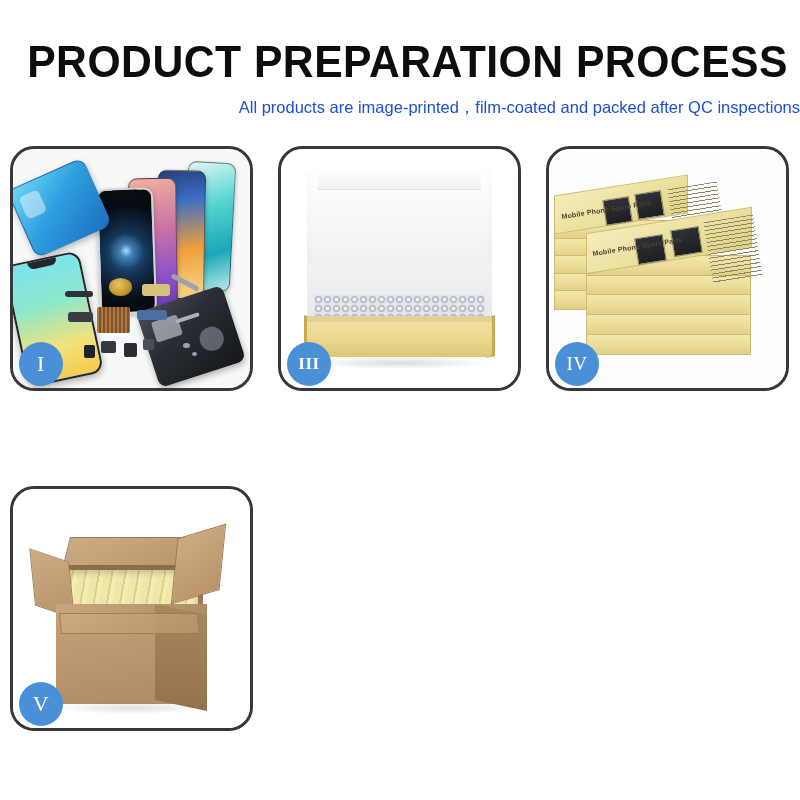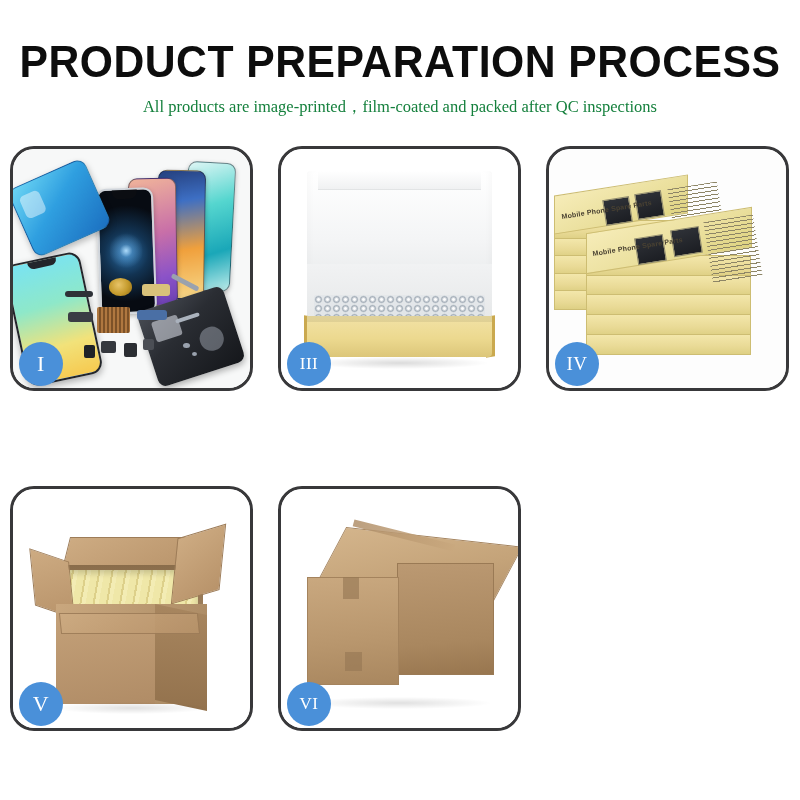--- a/index.html
+++ b/index.html
@@ -22,42 +22,42 @@
     position: relative;
     background: #ffffff;
   }
 
   
   .header {
     position: absolute;
     left: 0;
     top: 0;
     width: 800px;
-    text-align: center;
+    text-align: right;
   }
   .title {
     margin: 0;
     padding-top: 38px;
     font-family: "Liberation Sans", sans-serif;
     font-weight: bold;
     font-size: 44px;
     line-height: 48px;
     letter-spacing: 0.5px;
     color: #0d0d0d;
     transform: scaleX(0.97);
     white-space: nowrap;
   }
   .subtitle {
     margin: 0;
     padding-top: 11px;
-    font-family: Liberation Serif, serif;
+    font-family: Liberation Sans, sans-serif;
     font-weight: normal;
     font-size: 16.5px;
     line-height: 20px;
-    color: #15803d;
+    color: #1d4ed8;
     white-space: nowrap;
   }
 
   
   .grid {
     position: absolute;
     left: 10px;
     top: 146px;
     width: 780px;
     height: 590px;
@@ -93,21 +93,21 @@
     background: #4a90d9;
     color: #ffffff;
     font-family: "Liberation Serif", serif;
     font-size: 22px;
     line-height: 44px;
     text-align: center;
     z-index: 40;
     letter-spacing: 0.5px;
   }
   .badge.small { font-size: 19px; }
-  .badge.tiny  { font-size: 17px; }
+  .badge.tiny  { font-size: 17px; font-weight: bold; }
 
   
   
   
   .p1-bg { position:absolute; inset:0; background:#f7f8f8; }
   .phone-fan { position:absolute; left: 36%; top: 4%; width: 62%; height: 62%; }
   .ph {
     position: absolute;
     border-radius: 9px;
     box-shadow: 0 2px 5px rgba(0,0,0,0.28);
@@ -524,28 +524,15 @@
         <div class="flap flap-right"></div>
         <div class="carton-body"></div>
         <div class="carton-side"></div>
         <div class="carton-front"></div>
         <div class="flap flap-front"></div>
         <div class="carton-shadow"></div>
       </div>
       <div class="badge">V</div>
     </div>
 
-    <div class="panel">
-      <div class="panel-inner">
-        <div class="p6-bg"></div>
-        <div class="sealed-top"></div>
-        <div class="sealed-seam"></div>
-        <div class="sealed-side"></div>
-        <div class="sealed-front"></div>
-        <div class="tape tape-a"></div>
-        <div class="tape tape-b"></div>
-        <div class="sealed-shadow"></div>
-      </div>
-      <div class="badge tiny">VI</div>
-    </div>
 
   </div>
 </div>
 
 </body></html>

